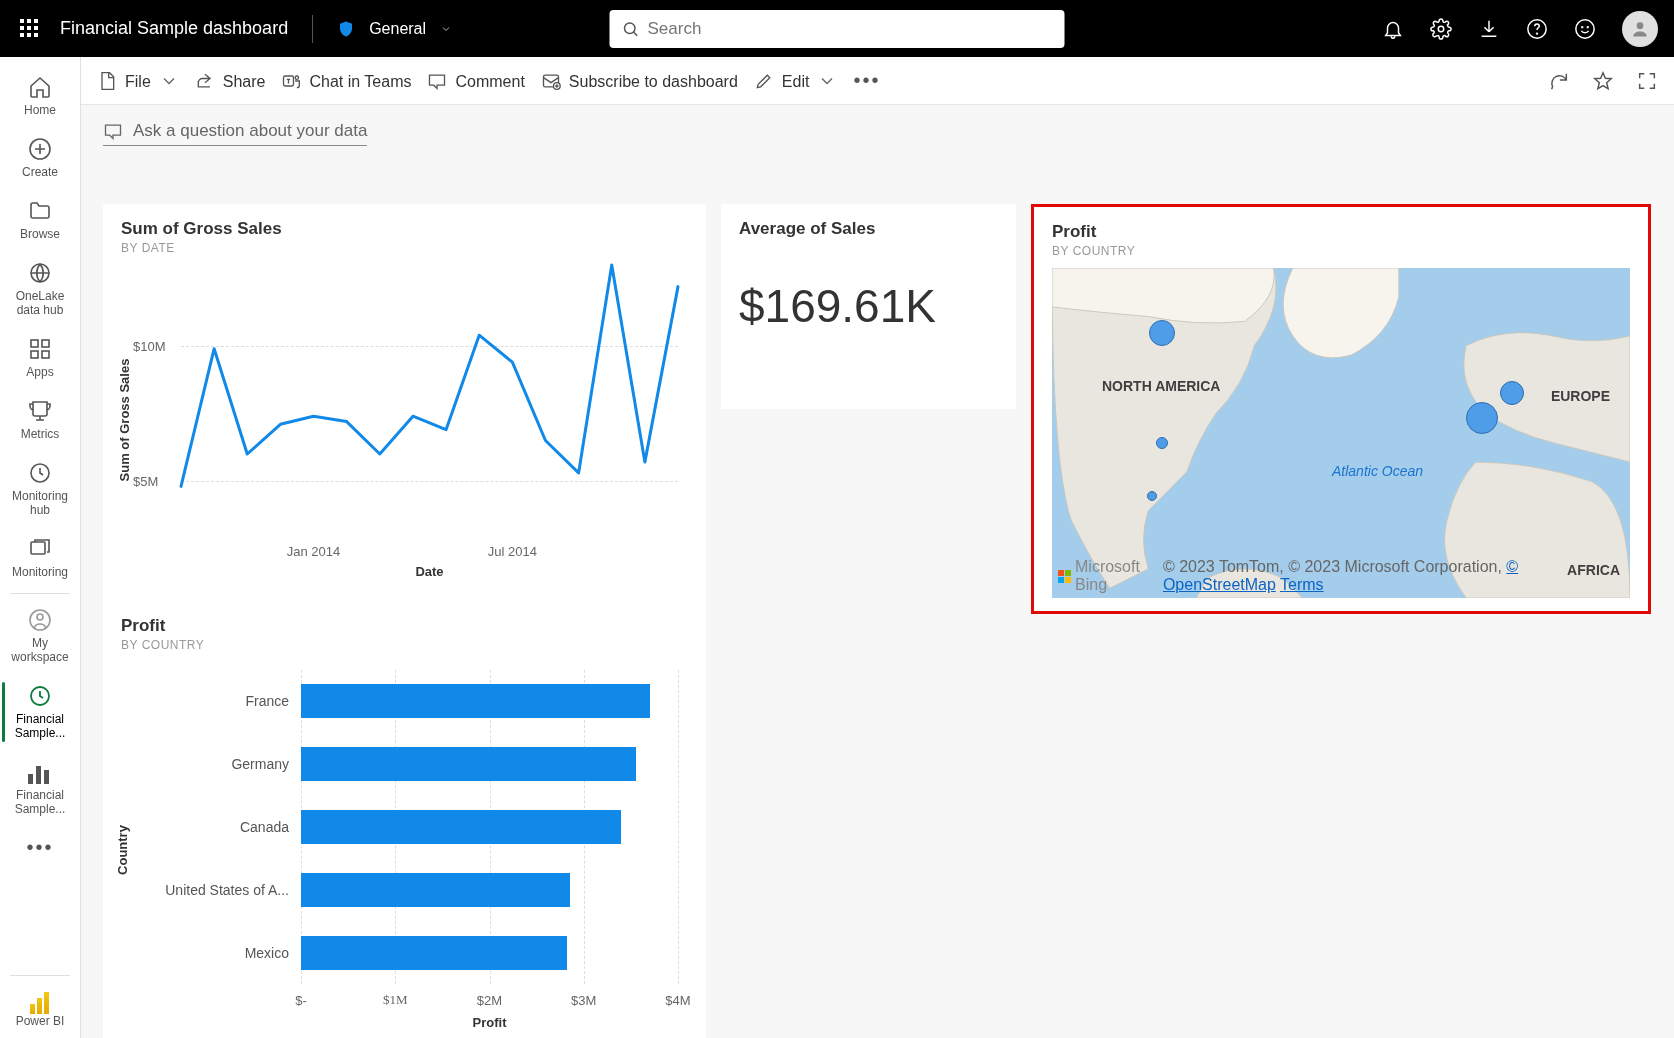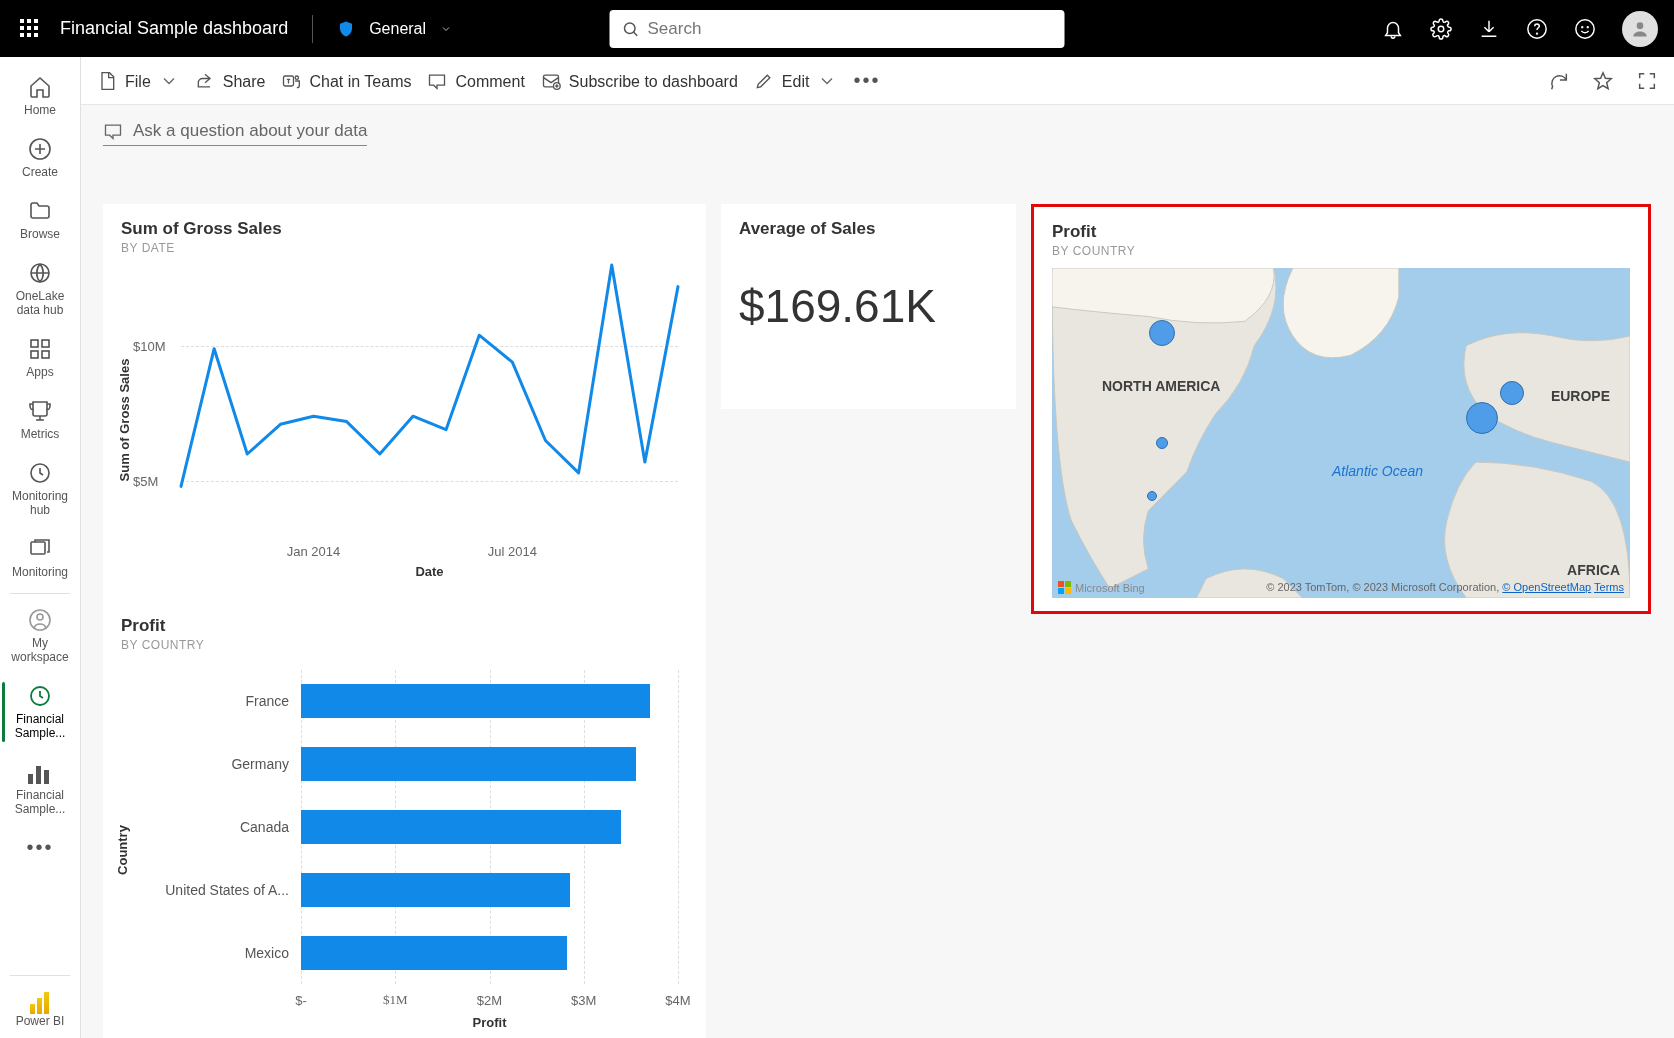--- a/index.html
+++ b/index.html
@@ -110,21 +110,21 @@
 
   
   #tile-map { left: 950px; top: 58px; width: 620px; height: 410px; padding: 15px 18px 8px; border: 3px solid #e10808; }
   .map-wrap { position: relative; margin-top: 10px; height: 330px; background: #a4cdec; overflow: hidden; }
   .map-wrap svg.mapland { position: absolute; inset:0; width:100%; height:100%; }
   .map-wrap .landmass { fill: #e8e6df; stroke: #c9c7bd; stroke-width: 1; }
   .map-wrap .snow { fill: #f6f4ec; }
   .map-label { position: absolute; font-weight: 700; color: #3f3f3f; font-size: 14px; }
   .ocean-label { position: absolute; color: #1b74cf; font-size: 14px; font-style: italic; text-align: center; }
   .bubble { position: absolute; background: #4f9ce8; border: 1.5px solid #2f6fae; border-radius: 50%; transform: translate(-50%,-50%); }
-  .map-footer { position: absolute; bottom: 4px; left: 6px; right: 6px; display: flex; justify-content: space-between; font-size: 11px; color: #666; }
+  .map-footer { position: absolute; bottom: 4px; left: 6px; right: 6px; display: flex; justify-content: space-between; font-size: 16px; color: #666; }
   .map-footer a { color: #0b63c4; text-decoration: underline; }
   .bing { display: flex; align-items: center; gap: 4px; color: #888; }
   .bing-sq { display: inline-grid; grid-template-columns: 6px 6px; grid-template-rows: 6px 6px; gap: 1px; }
   .bing-sq span:nth-child(1){background:#f25022;} .bing-sq span:nth-child(2){background:#7fba00;}
   .bing-sq span:nth-child(3){background:#00a4ef;} .bing-sq span:nth-child(4){background:#ffb900;}
 
   
   #tile-bar { left: 22px; top: 455px; width: 603px; height: 445px; padding: 15px 18px 10px; }
   .barchart { position: relative; margin-top: 18px; height: 360px; }
   .barchart .ylabel2 {

